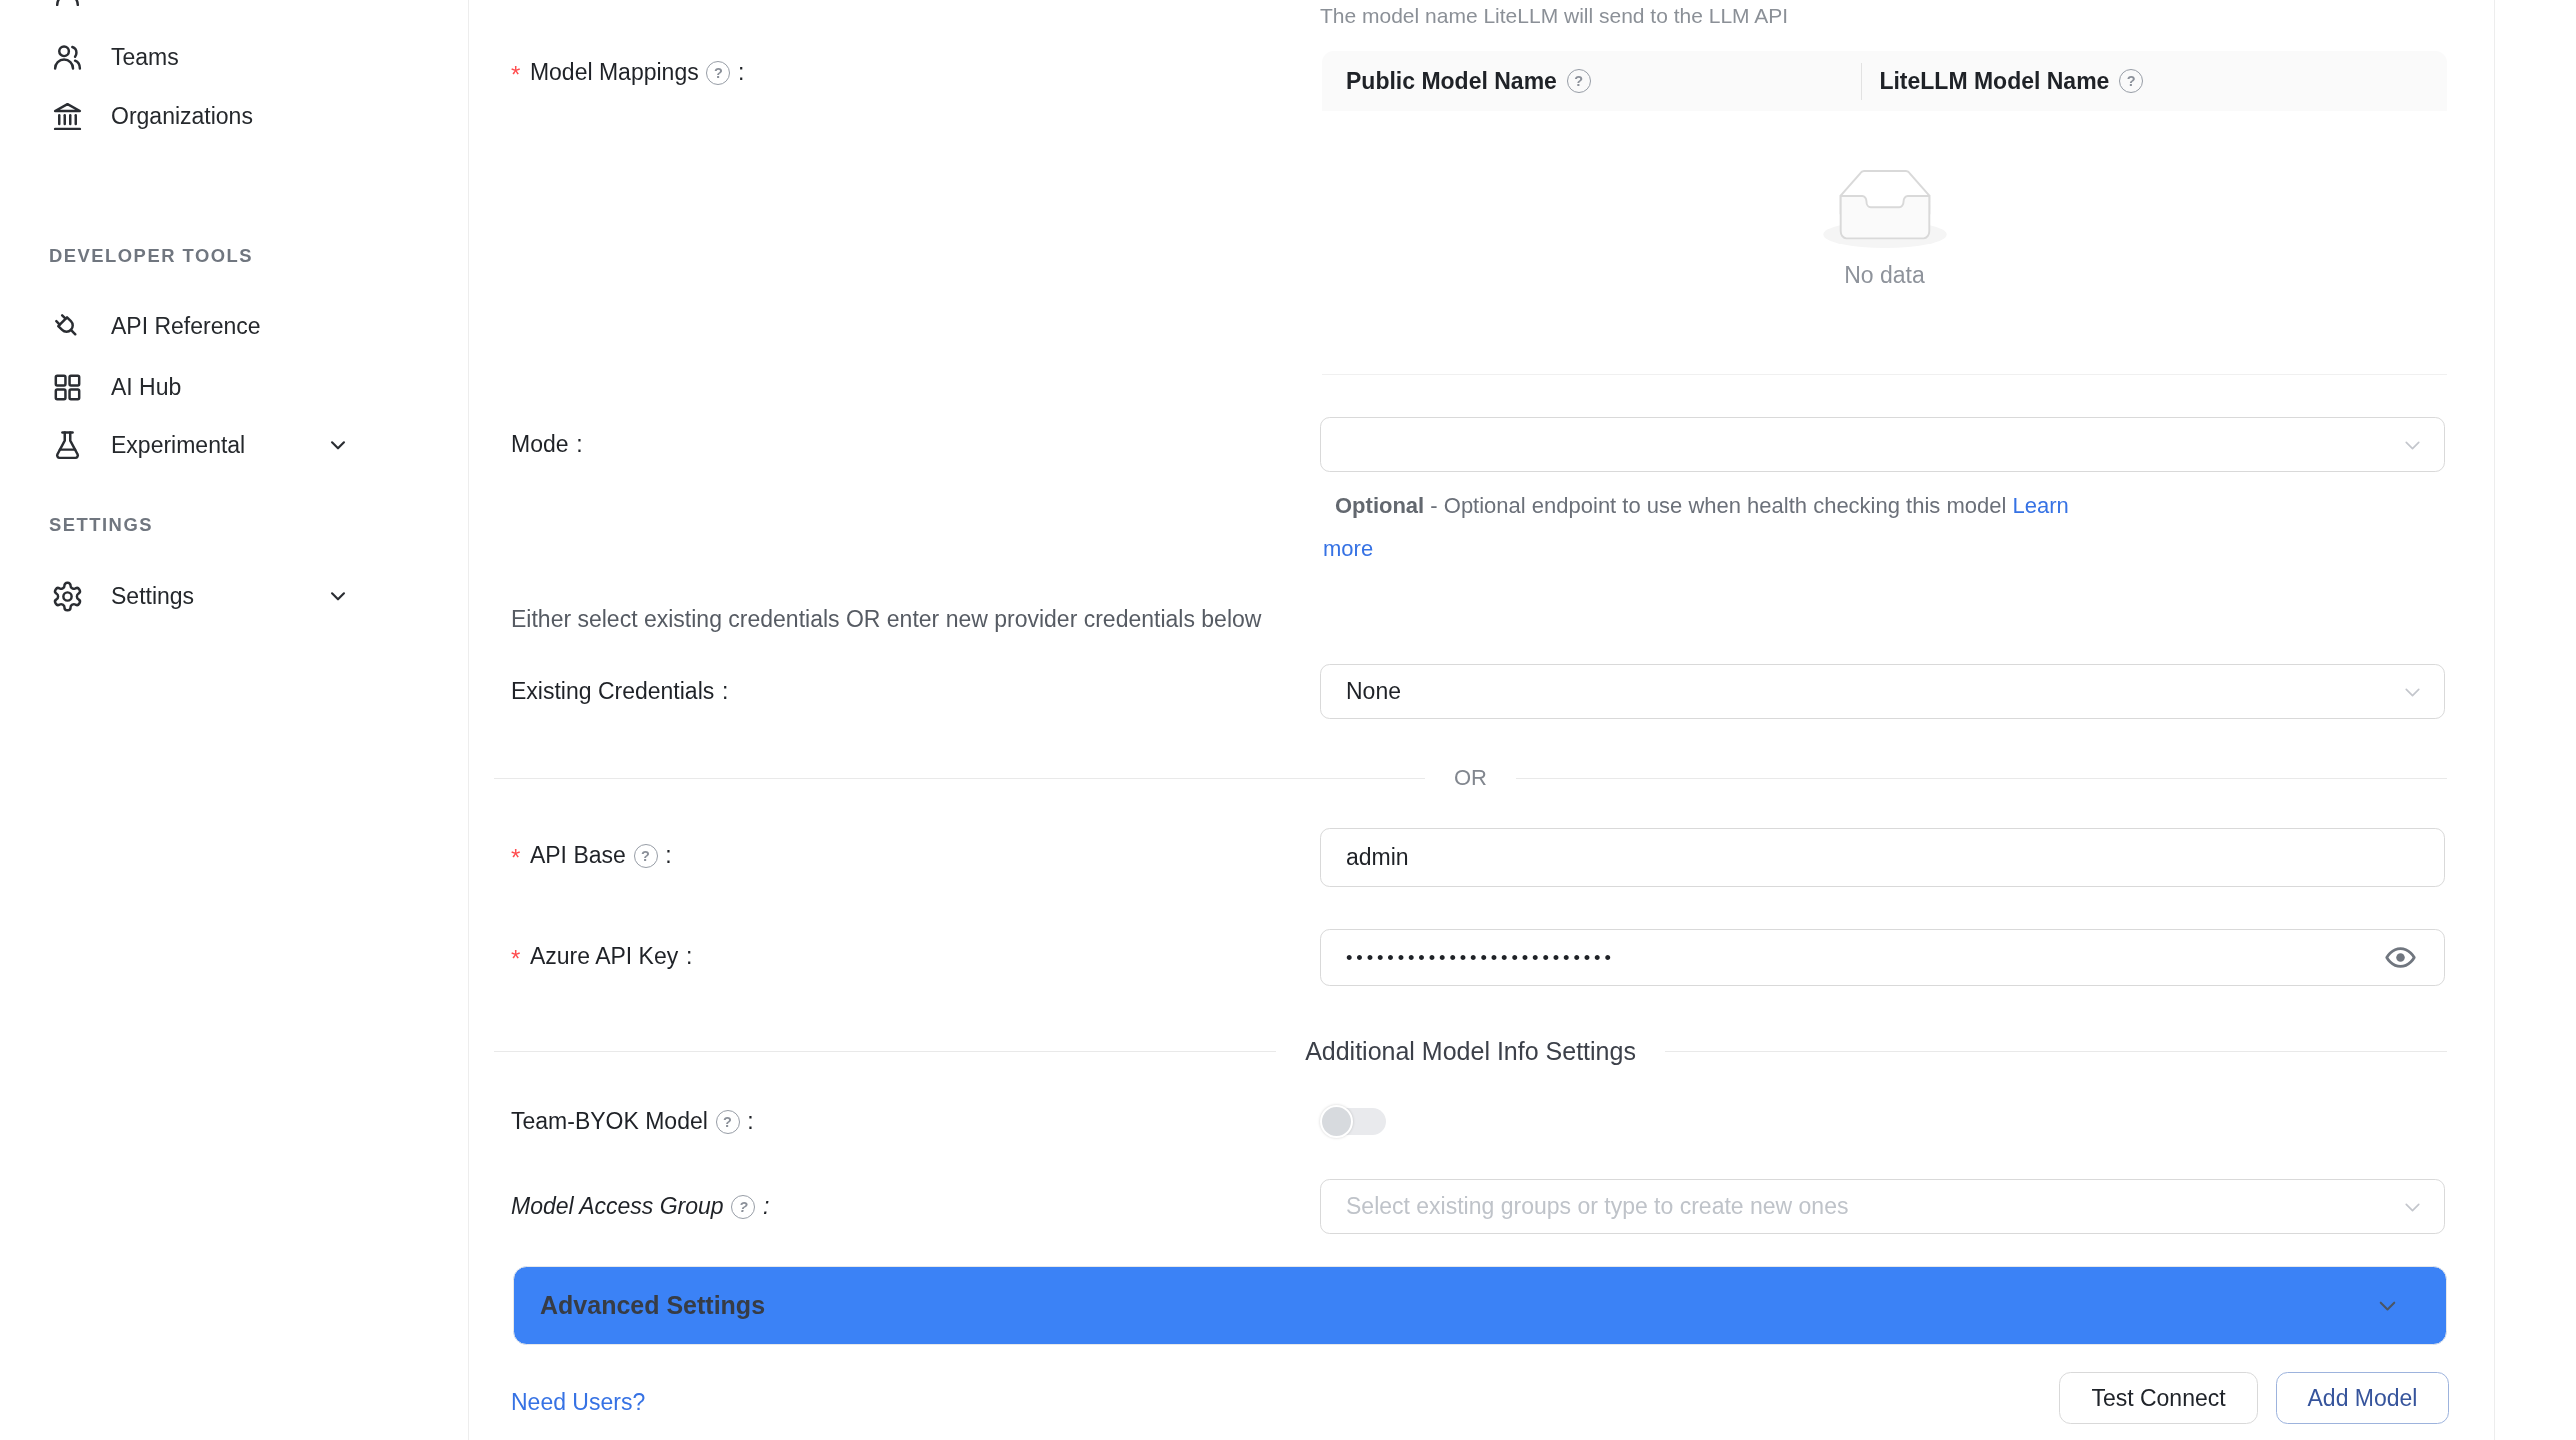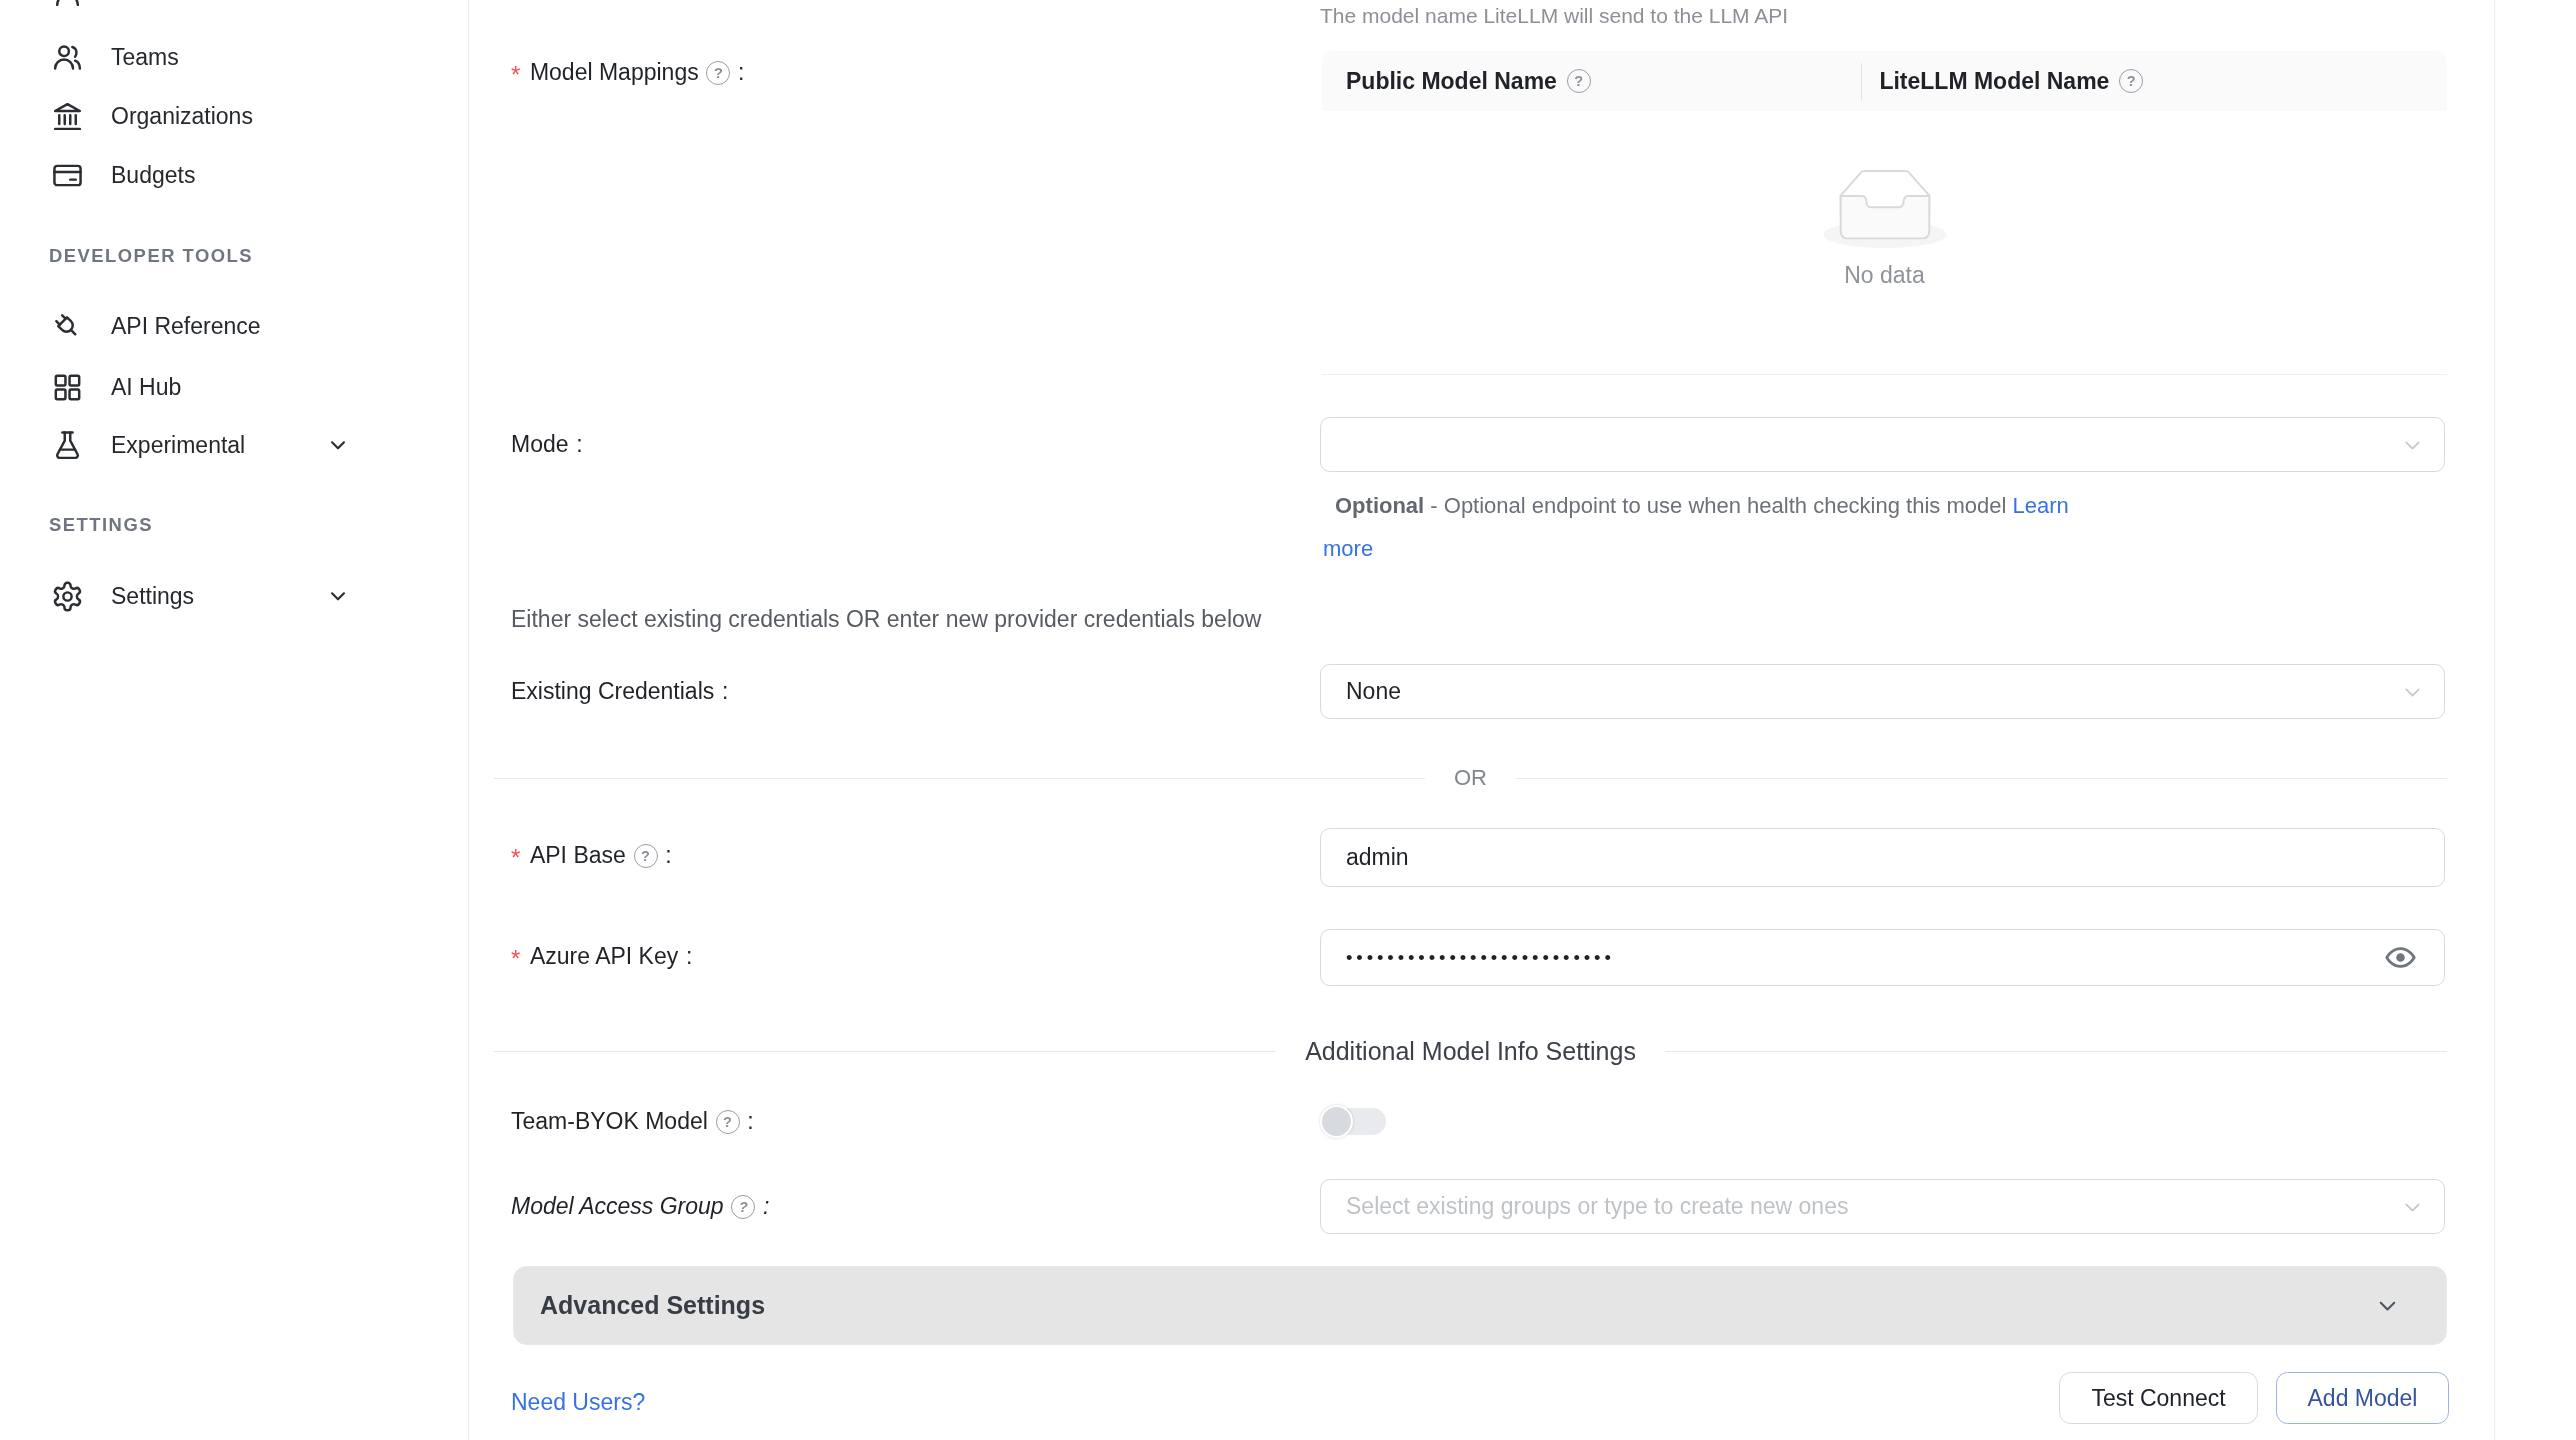--- a/index.html
+++ b/index.html
@@ -60,21 +60,21 @@
   .sec-text{font-size:25px;color:#3c4049;}
 
   
   .toggle{position:absolute;left:1320px;top:1105px;width:66px;height:33px;cursor:pointer;}
   .toggle .track{position:absolute;left:9.7px;top:2.9px;width:56px;height:27px;border-radius:13.6px;background:#e9eaed;}
   .toggle .knob{position:absolute;left:0;top:0;width:33px;height:33px;border-radius:50%;background:#d7dade;
                 border:2.9px solid #fff;box-sizing:border-box;box-shadow:0 0 2.9px rgba(0,0,0,.18);}
 
   
   .adv{position:absolute;left:513px;top:1266px;width:1934px;height:79px;border:1px solid #e6e8ea;border-radius:13.6px;
-       box-sizing:border-box;display:flex;align-items:center;padding:0 45px 0 26px;cursor:pointer;background:#e5e5e5;}
+       box-sizing:border-box;display:flex;align-items:center;padding:0 45px 0 26px;cursor:pointer;background:#3b82f6;}
   .adv .adv-title{font-size:25px;font-weight:700;color:#373c45;}
   .adv .caret{margin-left:auto;display:flex;}
   .adv .caret svg{width:27px;height:27px;stroke:#4b5563;stroke-width:1.8;fill:none;stroke-linecap:round;stroke-linejoin:round;}
 
   
   .help-link{position:absolute;left:511px;top:1389px;font-size:23px;color:#3672e4;cursor:pointer;}
   .btn{position:absolute;top:1372px;height:52px;border-radius:11.6px;background:#fff;display:flex;align-items:center;
        justify-content:center;font-size:23px;box-sizing:border-box;cursor:pointer;}
   .btn-default{left:2059px;width:199px;border:1px solid #d9d9d9;color:#20242a;}
   .btn-primary{left:2276px;width:173px;border:1px solid #9db3dd;color:#36549c;font-weight:500;}
@@ -114,28 +114,20 @@
           <line x1="3" y1="21" x2="21" y2="21"></line>
           <line x1="6" y1="17.5" x2="6" y2="11"></line>
           <line x1="10" y1="17.5" x2="10" y2="11"></line>
           <line x1="14" y1="17.5" x2="14" y2="11"></line>
           <line x1="18" y1="17.5" x2="18" y2="11"></line>
           <polygon points="12 3 21 8 3 8"></polygon>
         </svg>
       <span>Organizations</span>
     </div>
 
-    <div class="nav-item" style="top:145px;">
-      <svg viewBox="0 0 24 24">
-          <rect x="2.5" y="5" width="19" height="14" rx="2"></rect>
-          <line x1="2.5" y1="9.5" x2="21.5" y2="9.5"></line>
-          <line x1="14" y1="15" x2="18" y2="15"></line>
-        </svg>
-      <span>Budgets</span>
-    </div>
 
     <div class="nav-section" style="top:245px;">DEVELOPER TOOLS</div>
 
     <div class="nav-item" style="top:296px;">
       <svg viewBox="0 0 24 24">
           <g transform="rotate(-45 12 12)">
             <path d="M9 7V3.5"></path>
             <path d="M15 7V3.5"></path>
             <path d="M7.5 7h9v4a4.5 4.5 0 0 1-9 0V7z"></path>
             <path d="M12 15.5V20"></path>

